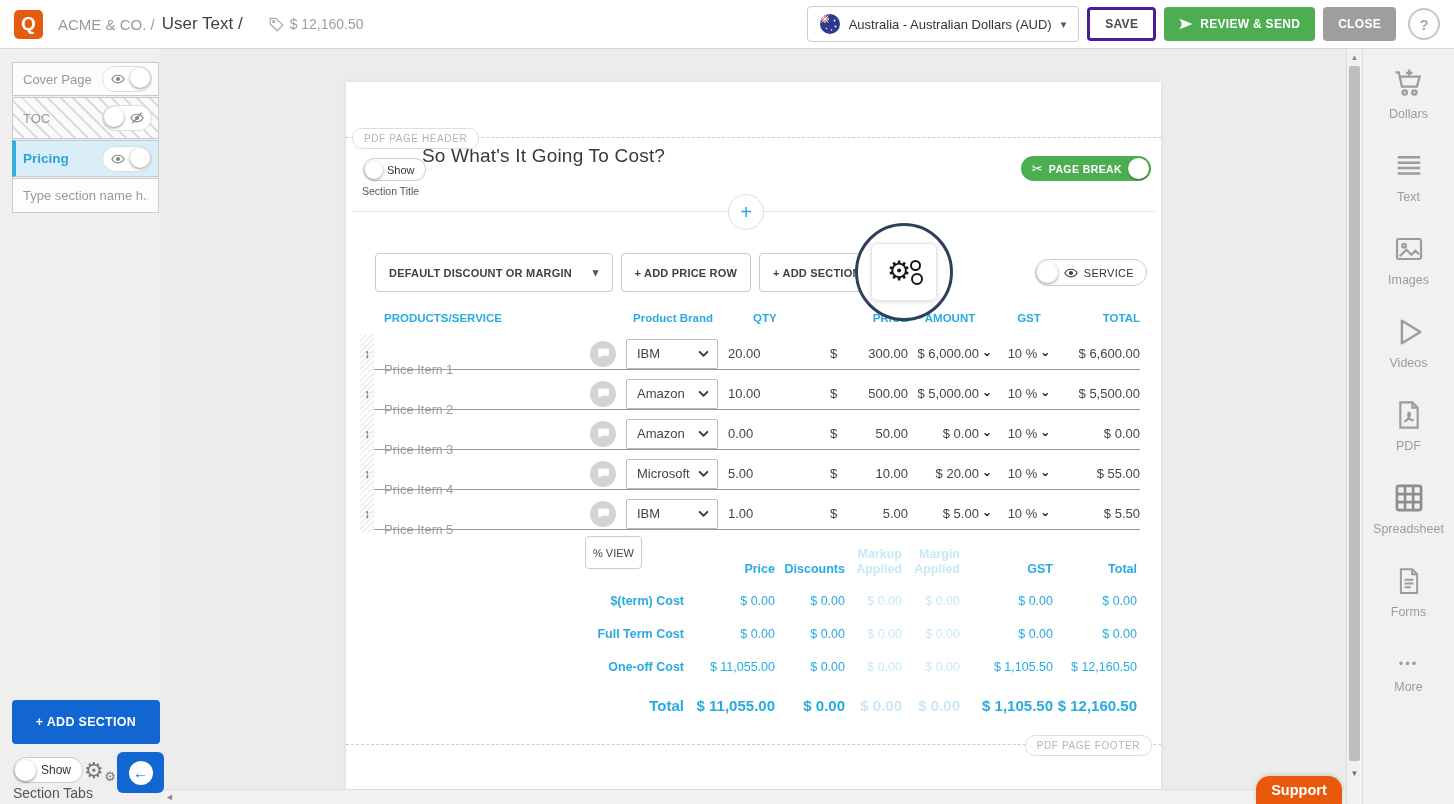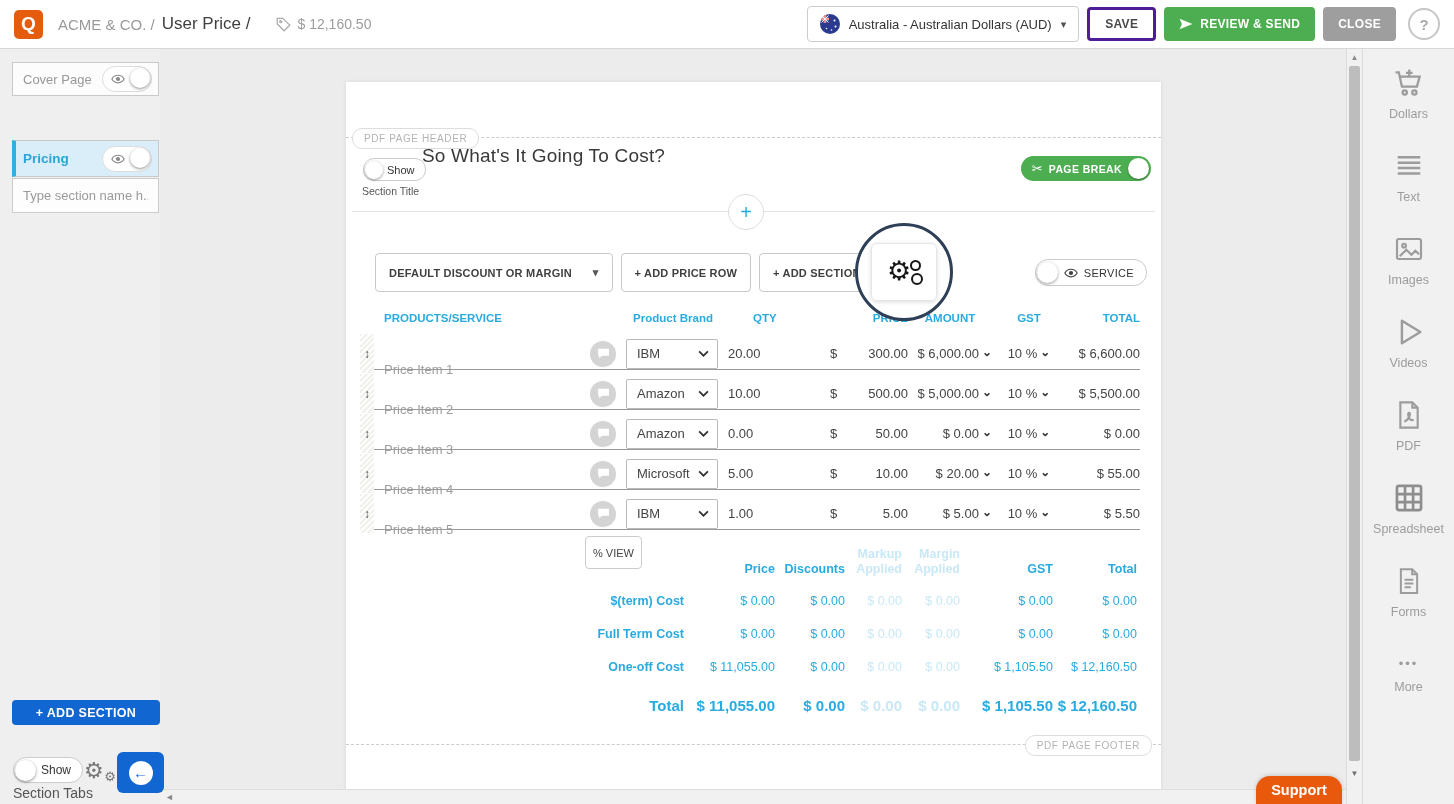--- a/index.html
+++ b/index.html
@@ -28,21 +28,21 @@
   .side-item.toc{background:repeating-linear-gradient(45deg,#fafafa 0 7px,#dcdcdc 7px 9px);}
   .side-item.active{background:#d9eef8;border-left:4px solid #2fb0dd;padding-left:7px;}
   .side-item.active .si-label{color:#2aa5da;font-weight:bold;font-size:13.5px;}
   .eyetoggle{width:48px;height:24px;min-width:48px;background:#fff;border:1px solid #ddd;border-radius:13px;position:relative;cursor:pointer;}
   .eyetoggle .eye{position:absolute;left:8px;top:5px;color:#8a8a8a;}
   .eyetoggle .knob{position:absolute;right:1px;top:1px;width:20px;height:20px;border-radius:50%;background:#fff;box-shadow:0 1px 3px rgba(0,0,0,.45);}
   .eyetoggle.off .eye{left:auto;right:7px;}
   .eyetoggle.off .knob{right:auto;left:1px;}
   .side-input{position:absolute;left:12px;top:129px;width:147px;height:35px;box-sizing:border-box;border:1px solid #ccc;background:#fdfdfd;font-size:13px;color:#666;padding:0 10px;font-family:"Liberation Sans",sans-serif;}
   .side-input::placeholder{color:#9a9a9a;}
-  .addsection{position:absolute;left:12px;top:651px;width:148px;height:25px;background:#1266d1;border:none;border-radius:4px;color:#fff;font-weight:bold;font-size:12.5px;letter-spacing:.3px;cursor:pointer;}
+  .addsection{position:absolute;left:12px;top:651px;width:148px;height:44px;background:#1266d1;border:none;border-radius:4px;color:#fff;font-weight:bold;font-size:12.5px;letter-spacing:.3px;cursor:pointer;}
   .showpill{position:absolute;left:13px;top:708px;height:24px;border:1px solid #ccc;border-radius:13px;background:#fff;display:inline-flex;align-items:center;padding:0 11px 0 1px;gap:5px;cursor:pointer;}
   .showpill .knob{width:21px;height:21px;border-radius:50%;background:#fff;box-shadow:0 1px 3px rgba(0,0,0,.45);}
   .showpill .lbl{font-size:12px;color:#333;}
   .sectabs{position:absolute;left:13px;top:736px;font-size:14px;color:#555;}
   .gears{position:relative;width:30px;height:26px;color:#777;}
   .gears .g1{position:absolute;left:0;top:-3px;font-size:22px;}
   .gears .g2{position:absolute;right:-2px;top:8px;font-size:13px;}
   .gears.side{position:absolute;left:84px;top:712px;}
   .backbtn{position:absolute;left:117px;top:703px;width:47px;height:41px;background:#1266d1;border:none;border-radius:6px;cursor:pointer;display:flex;align-items:center;justify-content:center;}
   .backbtn .circ{width:24px;height:24px;background:#fff;border-radius:50%;color:#1266d1;font-size:15px;font-weight:bold;display:flex;align-items:center;justify-content:center;}
@@ -137,21 +137,21 @@
 </head>
 <body>
 
 <div class="app">
 
   <header class="topbar">
     <div class="logo">
         <span>Q</span>
       </div>
     <span class="crumb-co">ACME &amp; CO. /</span>
-    <span class="crumb-doc">User Price /</span>
+    <span class="crumb-doc">User Text /</span>
     <span class="tagwrap">
       <svg width="15" height="15" viewBox="0 0 24 24" fill="none" stroke="#aaa" stroke-width="2">
           <path d="M2 2h9l11 11-9 9L2 11z"></path>
           <circle cx="7.5" cy="7.5" r="1.6"></circle>
         </svg>
       <span>$ 12,160.50</span>
     </span>
     <div class="tb-right">
       <div class="currency">
         <svg width="20" height="20" viewBox="0 0 20 20">
@@ -187,20 +187,33 @@
       <div class="eyetoggle">
         <span class="eye">
             <svg width="14" height="14" viewBox="0 0 24 24" fill="none" stroke="currentColor" stroke-width="2">
               <path d="M1.5 12C3.5 8 7.5 5.5 12 5.5S20.5 8 22.5 12C20.5 16 16.5 18.5 12 18.5S3.5 16 1.5 12z"></path>
               <circle cx="12" cy="12" r="2.6" fill="currentColor"></circle>
             </svg>
           </span>
         <span class="knob"></span>
       </div>
     </div>
+    <div class="side-item toc" style="top:48px;height:42px;">
+      <span class="si-label">TOC</span>
+      <div class="eyetoggle off">
+        <span class="eye">
+            <svg width="14" height="14" viewBox="0 0 24 24" fill="none" stroke="currentColor" stroke-width="2">
+              <path d="M1.5 12C3.5 8 7.5 5.5 12 5.5S20.5 8 22.5 12C20.5 16 16.5 18.5 12 18.5S3.5 16 1.5 12z"></path>
+              <circle cx="12" cy="12" r="2.6" fill="currentColor"></circle>
+              <path d="M4 21L20 3"></path>
+            </svg>
+          </span>
+        <span class="knob"></span>
+      </div>
+    </div>
     <div class="side-item active" style="top:91px;height:37px;">
       <span class="si-label">Pricing</span>
       <div class="eyetoggle">
         <span class="eye">
             <svg width="14" height="14" viewBox="0 0 24 24" fill="none" stroke="currentColor" stroke-width="2">
               <path d="M1.5 12C3.5 8 7.5 5.5 12 5.5S20.5 8 22.5 12C20.5 16 16.5 18.5 12 18.5S3.5 16 1.5 12z"></path>
               <circle cx="12" cy="12" r="2.6" fill="currentColor"></circle>
             </svg>
           </span>
         <span class="knob"></span>

